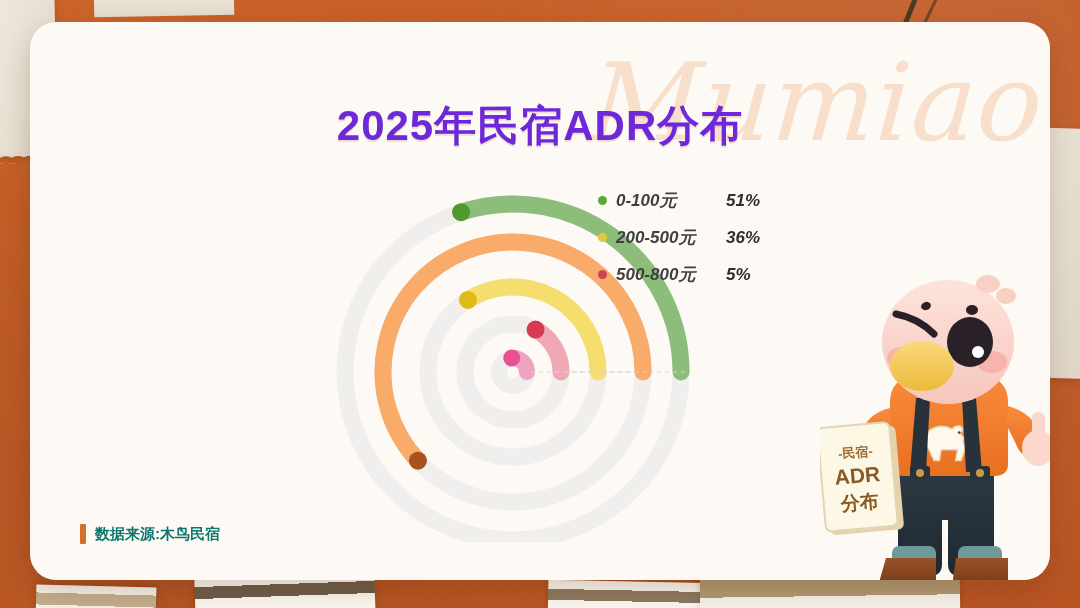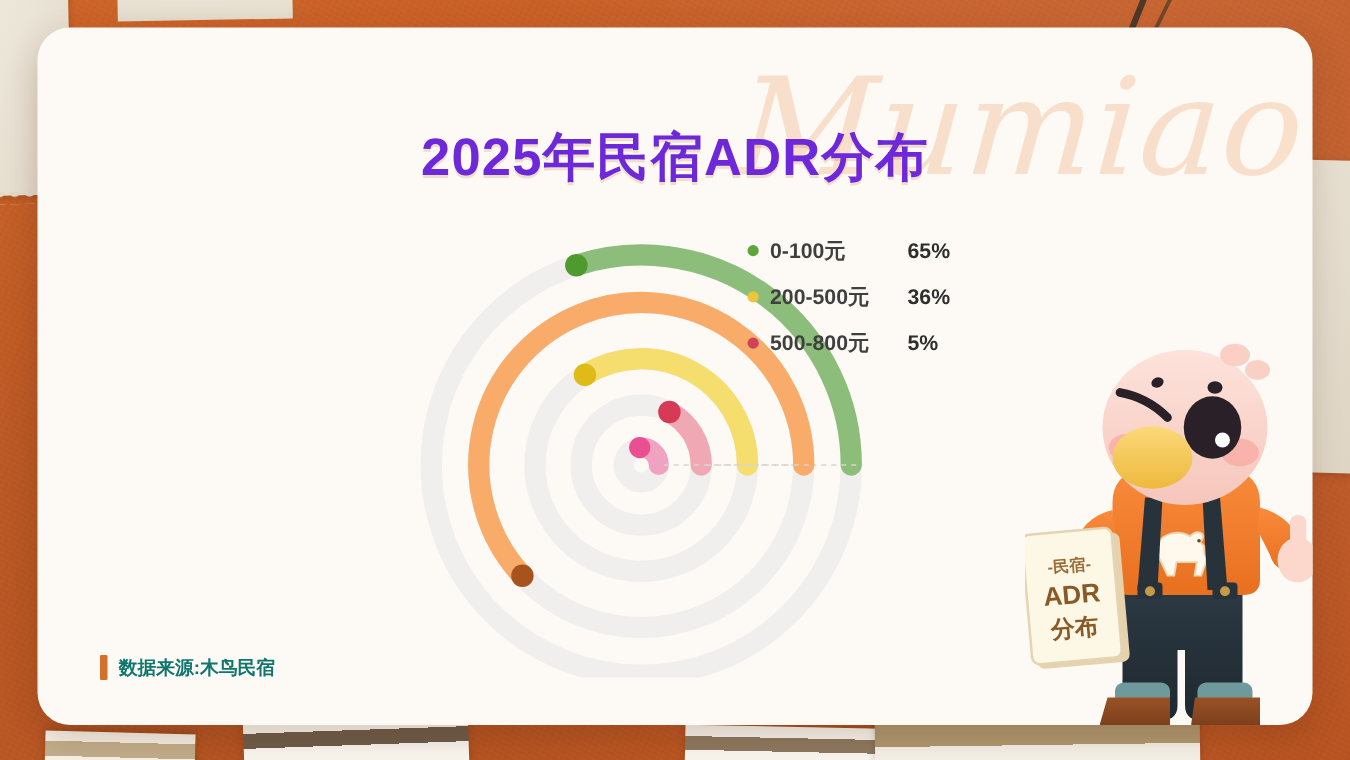--- a/index.html
+++ b/index.html
@@ -109,21 +109,21 @@
     letter-spacing:1px;
     text-shadow:0 2px 0 rgba(180,89,31,.18);
   }
 
   
   .chart-wrap{ position:absolute; left:255px; top:140px; width:500px; height:380px; }
   .chart-svg{ position:absolute; left:0; top:0; }
 
   
   .legend{
-    position:absolute; left:568px; top:160px; width:230px;
+    position:absolute; left:568px; top:160px; width:230px;font-style:italic;
   }
   .legend-row{
     height:37.2px;
     display:flex; align-items:center;
   }
   .legend-dot{
     width:9px; height:9px; border-radius:50%;
     flex:0 0 auto; margin-right:9px;
   }
   .legend-label{
@@ -194,21 +194,21 @@
         <circle cx="226.77981960153278" cy="196.05327422671556" r="8.5" fill="#ea4f92"></circle>
         <line x1="246" y1="210" x2="322" y2="210" stroke="#d9d4cd" stroke-width="1.2" stroke-dasharray="4 4"></line>
       </svg>
   </div>
 
   <div class="legend">
 
     <div class="legend-row">
       <span class="legend-dot" id="dot0" style="background: rgb(93, 166, 60);"></span>
       <span class="legend-label">0-100元</span>
-      <span class="legend-value">65%</span>
+      <span class="legend-value">51%</span>
     </div>
 
 
     <div class="legend-row">
       <span class="legend-dot" id="dot2" style="background: rgb(232, 200, 58);"></span>
       <span class="legend-label">200-500元</span>
       <span class="legend-value">36%</span>
     </div>
 
     <div class="legend-row">

